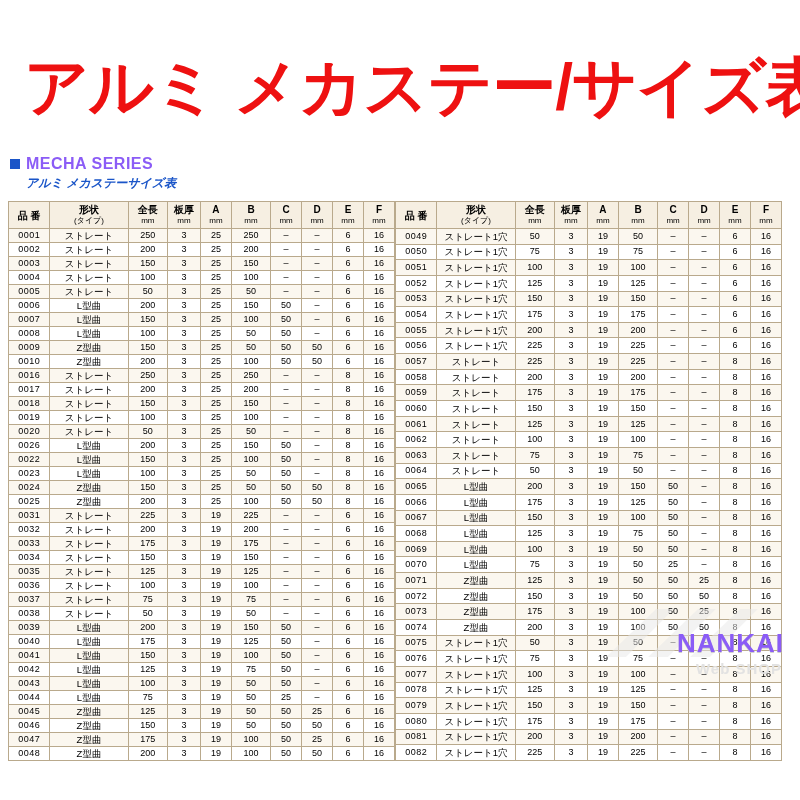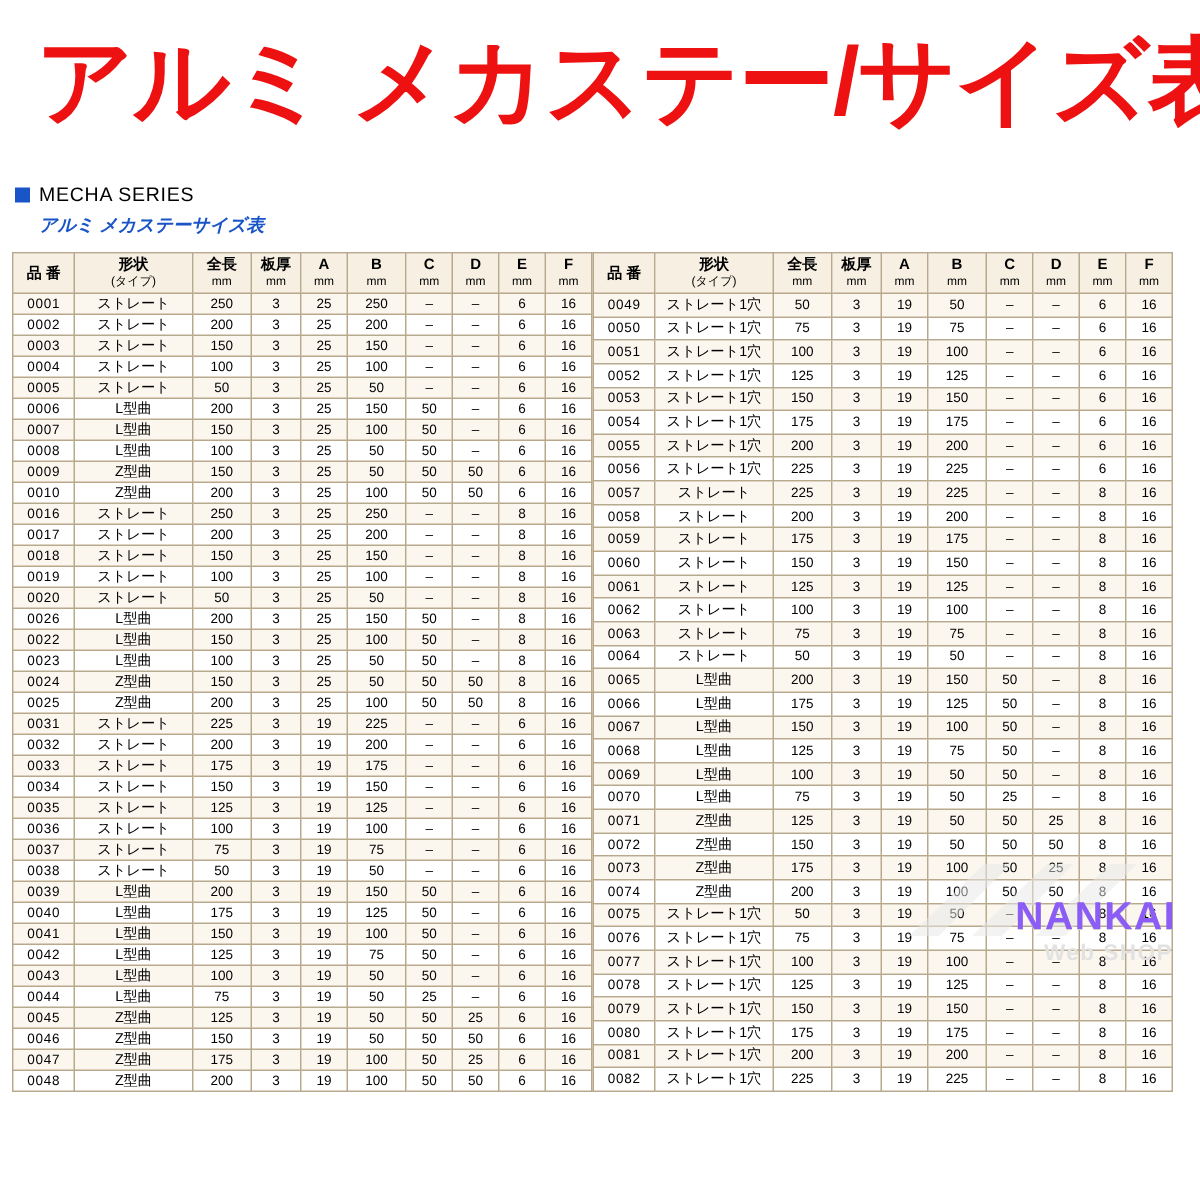--- a/index.html
+++ b/index.html
@@ -12,20 +12,21 @@
     background: #ffffff;
     font-family: "Liberation Sans", sans-serif;
     overflow: hidden;
     position: relative;
   }
   .page {
     position: relative;
     width: 800px;
     height: 652px;
     box-sizing: border-box;
+    margin-top: 33px;
   }
   .title {
     position: absolute;
     left: 24px;
     top: 22px;
     font-size: 64px;
     font-weight: bold;
     color: #ee1111;
     letter-spacing: -1px;
     line-height: 1;
@@ -38,23 +39,23 @@
     display: flex;
     align-items: center;
     gap: 6px;
   }
   .series-marker {
     width: 10px;
     height: 10px;
     background: #1a55c8;
   }
   .series-text {
-    font-size: 13px;
-    font-weight: normal;
-    color: #000000;
+    font-size: 16px;
+    font-weight: bold;
+    color: #8b5cf6;
     letter-spacing: 0.5px;
   }
   .subtitle {
     position: absolute;
     left: 26px;
     top: 142px;
     font-size: 12px;
     color: #1a55c8;
     font-weight: bold;
     font-style: italic;

